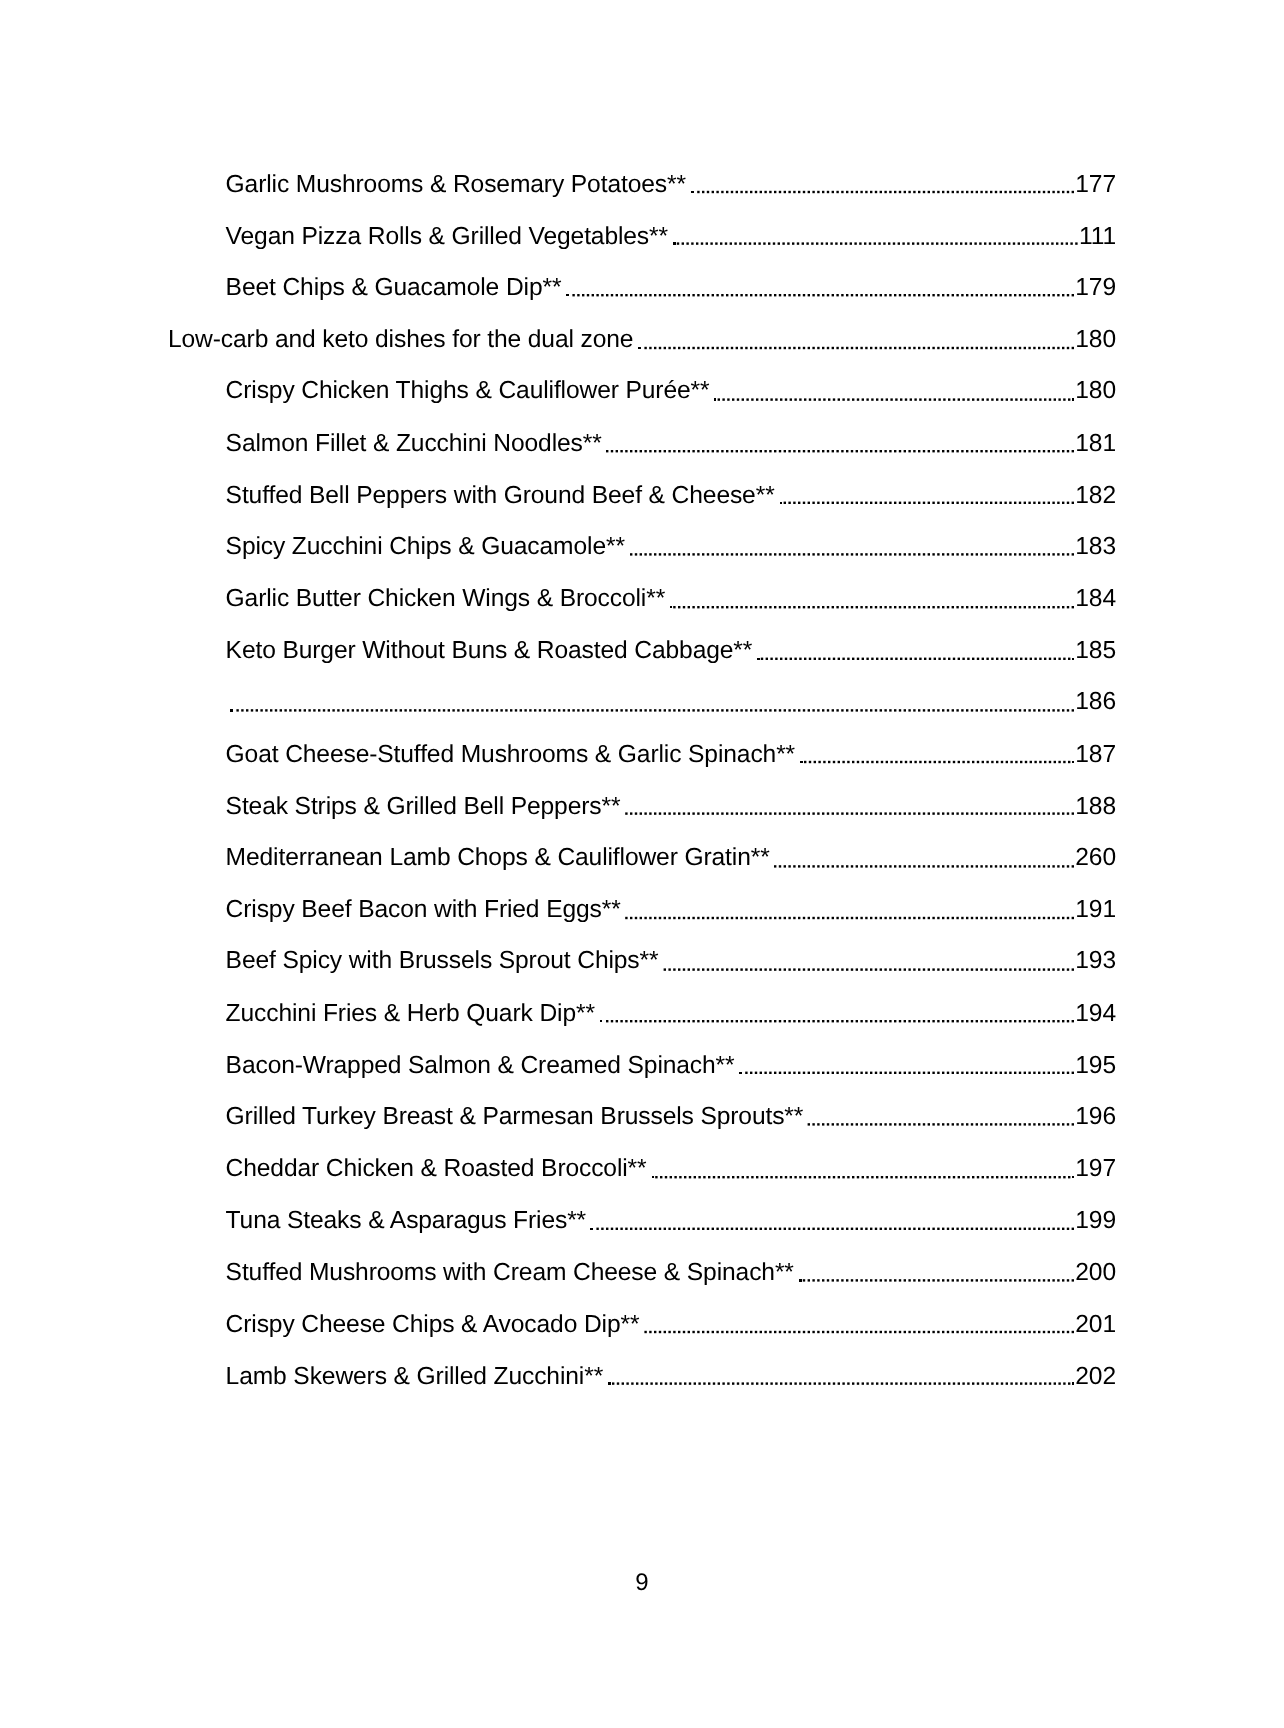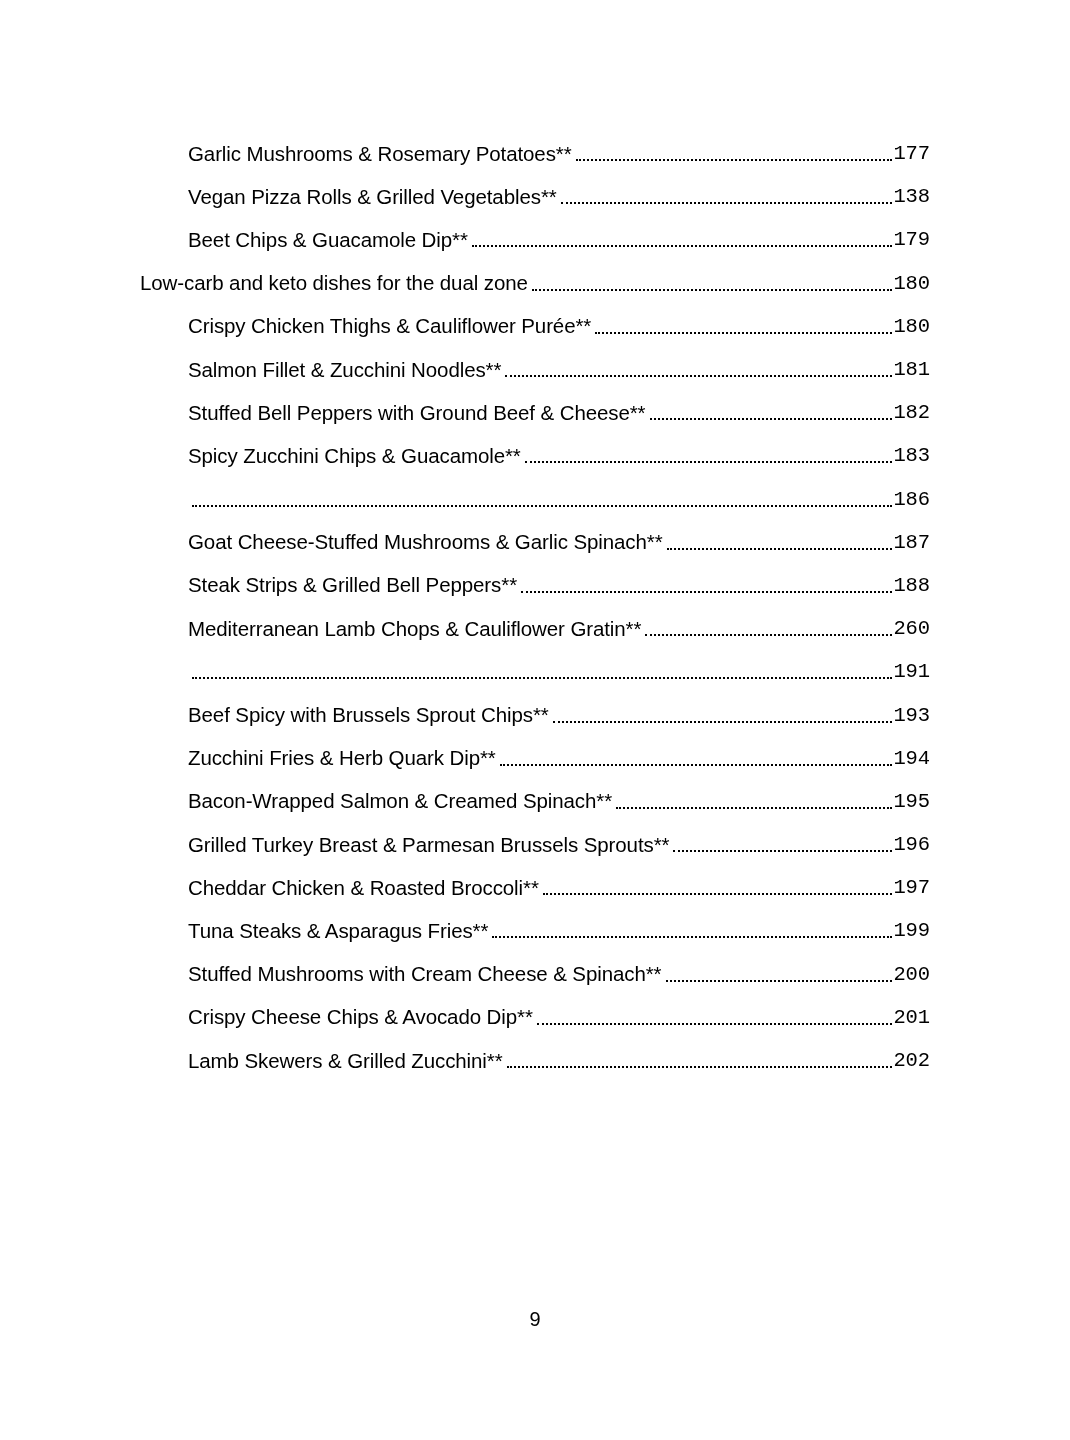--- a/index.html
+++ b/index.html
@@ -38,21 +38,20 @@
   .dot-leader {
     flex: 1 1 auto;
     height: 15px;
     border-bottom: 2.8px dotted #000000;
     margin-left: 4px;
     margin-right: 1px;
     min-width: 12px;
   }
   .toc-page-num {
     flex: 0 0 auto;
-    font-family: Liberation Mono, monospace;
   }
   .footer {
     position: absolute;
     top: 1308px;
     left: 0;
     width: 1070px;
     text-align: center;
     font-size: 20px;
   }
 </style>
@@ -62,21 +61,21 @@
 <div class="page">
   <div class="toc">
       <div class="toc-row level-2">
         <span class="toc-title">Garlic Mushrooms &amp; Rosemary Potatoes**</span>
         <span class="dot-leader"></span>
         <span class="toc-page-num">177</span>
       </div>
       <div class="toc-row level-2">
         <span class="toc-title">Vegan Pizza Rolls &amp; Grilled Vegetables**</span>
         <span class="dot-leader"></span>
-        <span class="toc-page-num">138</span>
+        <span class="toc-page-num">111</span>
       </div>
       <div class="toc-row level-2">
         <span class="toc-title">Beet Chips &amp; Guacamole Dip**</span>
         <span class="dot-leader"></span>
         <span class="toc-page-num">179</span>
       </div>
       <div class="toc-row level-1">
         <span class="toc-title">Low-carb and keto dishes for the dual zone</span>
         <span class="dot-leader"></span>
         <span class="toc-page-num">180</span>
@@ -95,39 +94,50 @@
         <span class="toc-title">Stuffed Bell Peppers with Ground Beef &amp; Cheese**</span>
         <span class="dot-leader"></span>
         <span class="toc-page-num">182</span>
       </div>
       <div class="toc-row level-2">
         <span class="toc-title">Spicy Zucchini Chips &amp; Guacamole**</span>
         <span class="dot-leader"></span>
         <span class="toc-page-num">183</span>
       </div>
       <div class="toc-row level-2">
+        <span class="toc-title">Garlic Butter Chicken Wings &amp; Broccoli**</span>
+        <span class="dot-leader"></span>
+        <span class="toc-page-num">184</span>
+      </div>
+      <div class="toc-row level-2">
+        <span class="toc-title">Keto Burger Without Buns &amp; Roasted Cabbage**</span>
+        <span class="dot-leader"></span>
+        <span class="toc-page-num">185</span>
+      </div>
+      <div class="toc-row level-2">
         <span class="dot-leader"></span>
         <span class="toc-page-num">186</span>
       </div>
       <div class="toc-row level-2">
         <span class="toc-title">Goat Cheese-Stuffed Mushrooms &amp; Garlic Spinach**</span>
         <span class="dot-leader"></span>
         <span class="toc-page-num">187</span>
       </div>
       <div class="toc-row level-2">
         <span class="toc-title">Steak Strips &amp; Grilled Bell Peppers**</span>
         <span class="dot-leader"></span>
         <span class="toc-page-num">188</span>
       </div>
       <div class="toc-row level-2">
         <span class="toc-title">Mediterranean Lamb Chops &amp; Cauliflower Gratin**</span>
         <span class="dot-leader"></span>
         <span class="toc-page-num">260</span>
       </div>
       <div class="toc-row level-2">
+        <span class="toc-title">Crispy Beef Bacon with Fried Eggs**</span>
         <span class="dot-leader"></span>
         <span class="toc-page-num">191</span>
       </div>
       <div class="toc-row level-2">
         <span class="toc-title">Beef Spicy with Brussels Sprout Chips**</span>
         <span class="dot-leader"></span>
         <span class="toc-page-num">193</span>
       </div>
       <div class="toc-row level-2">
         <span class="toc-title">Zucchini Fries &amp; Herb Quark Dip**</span>

